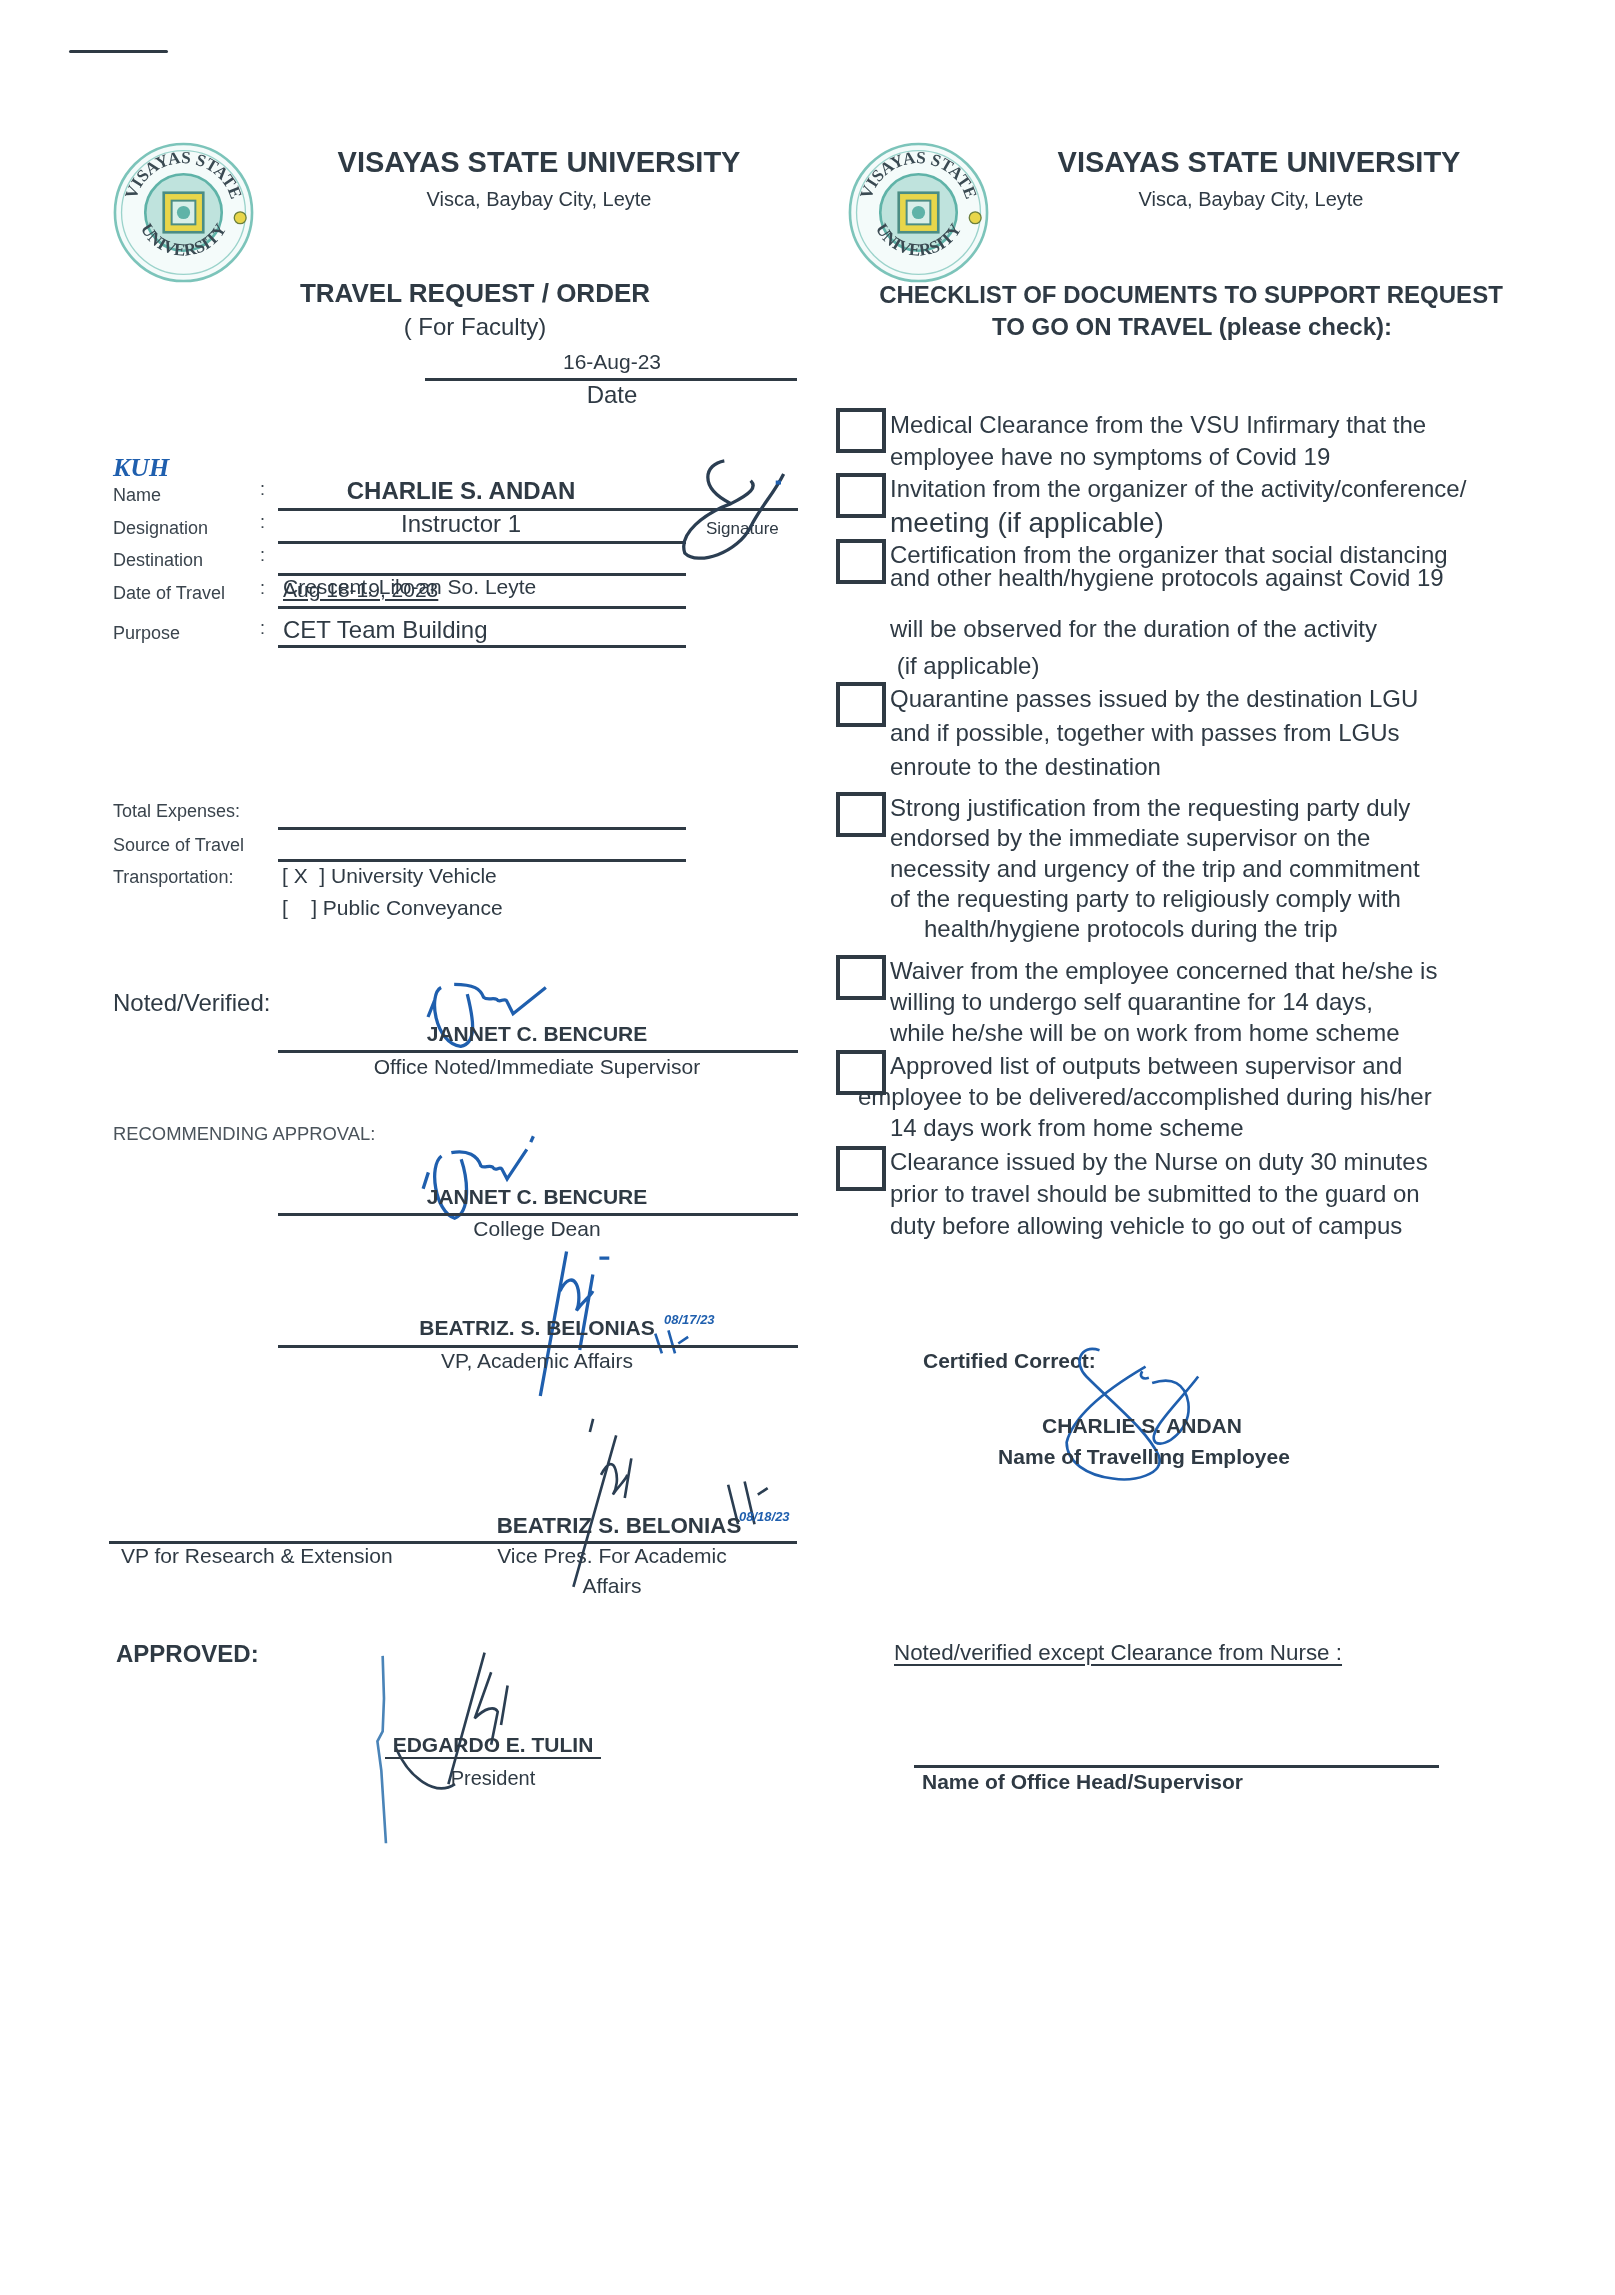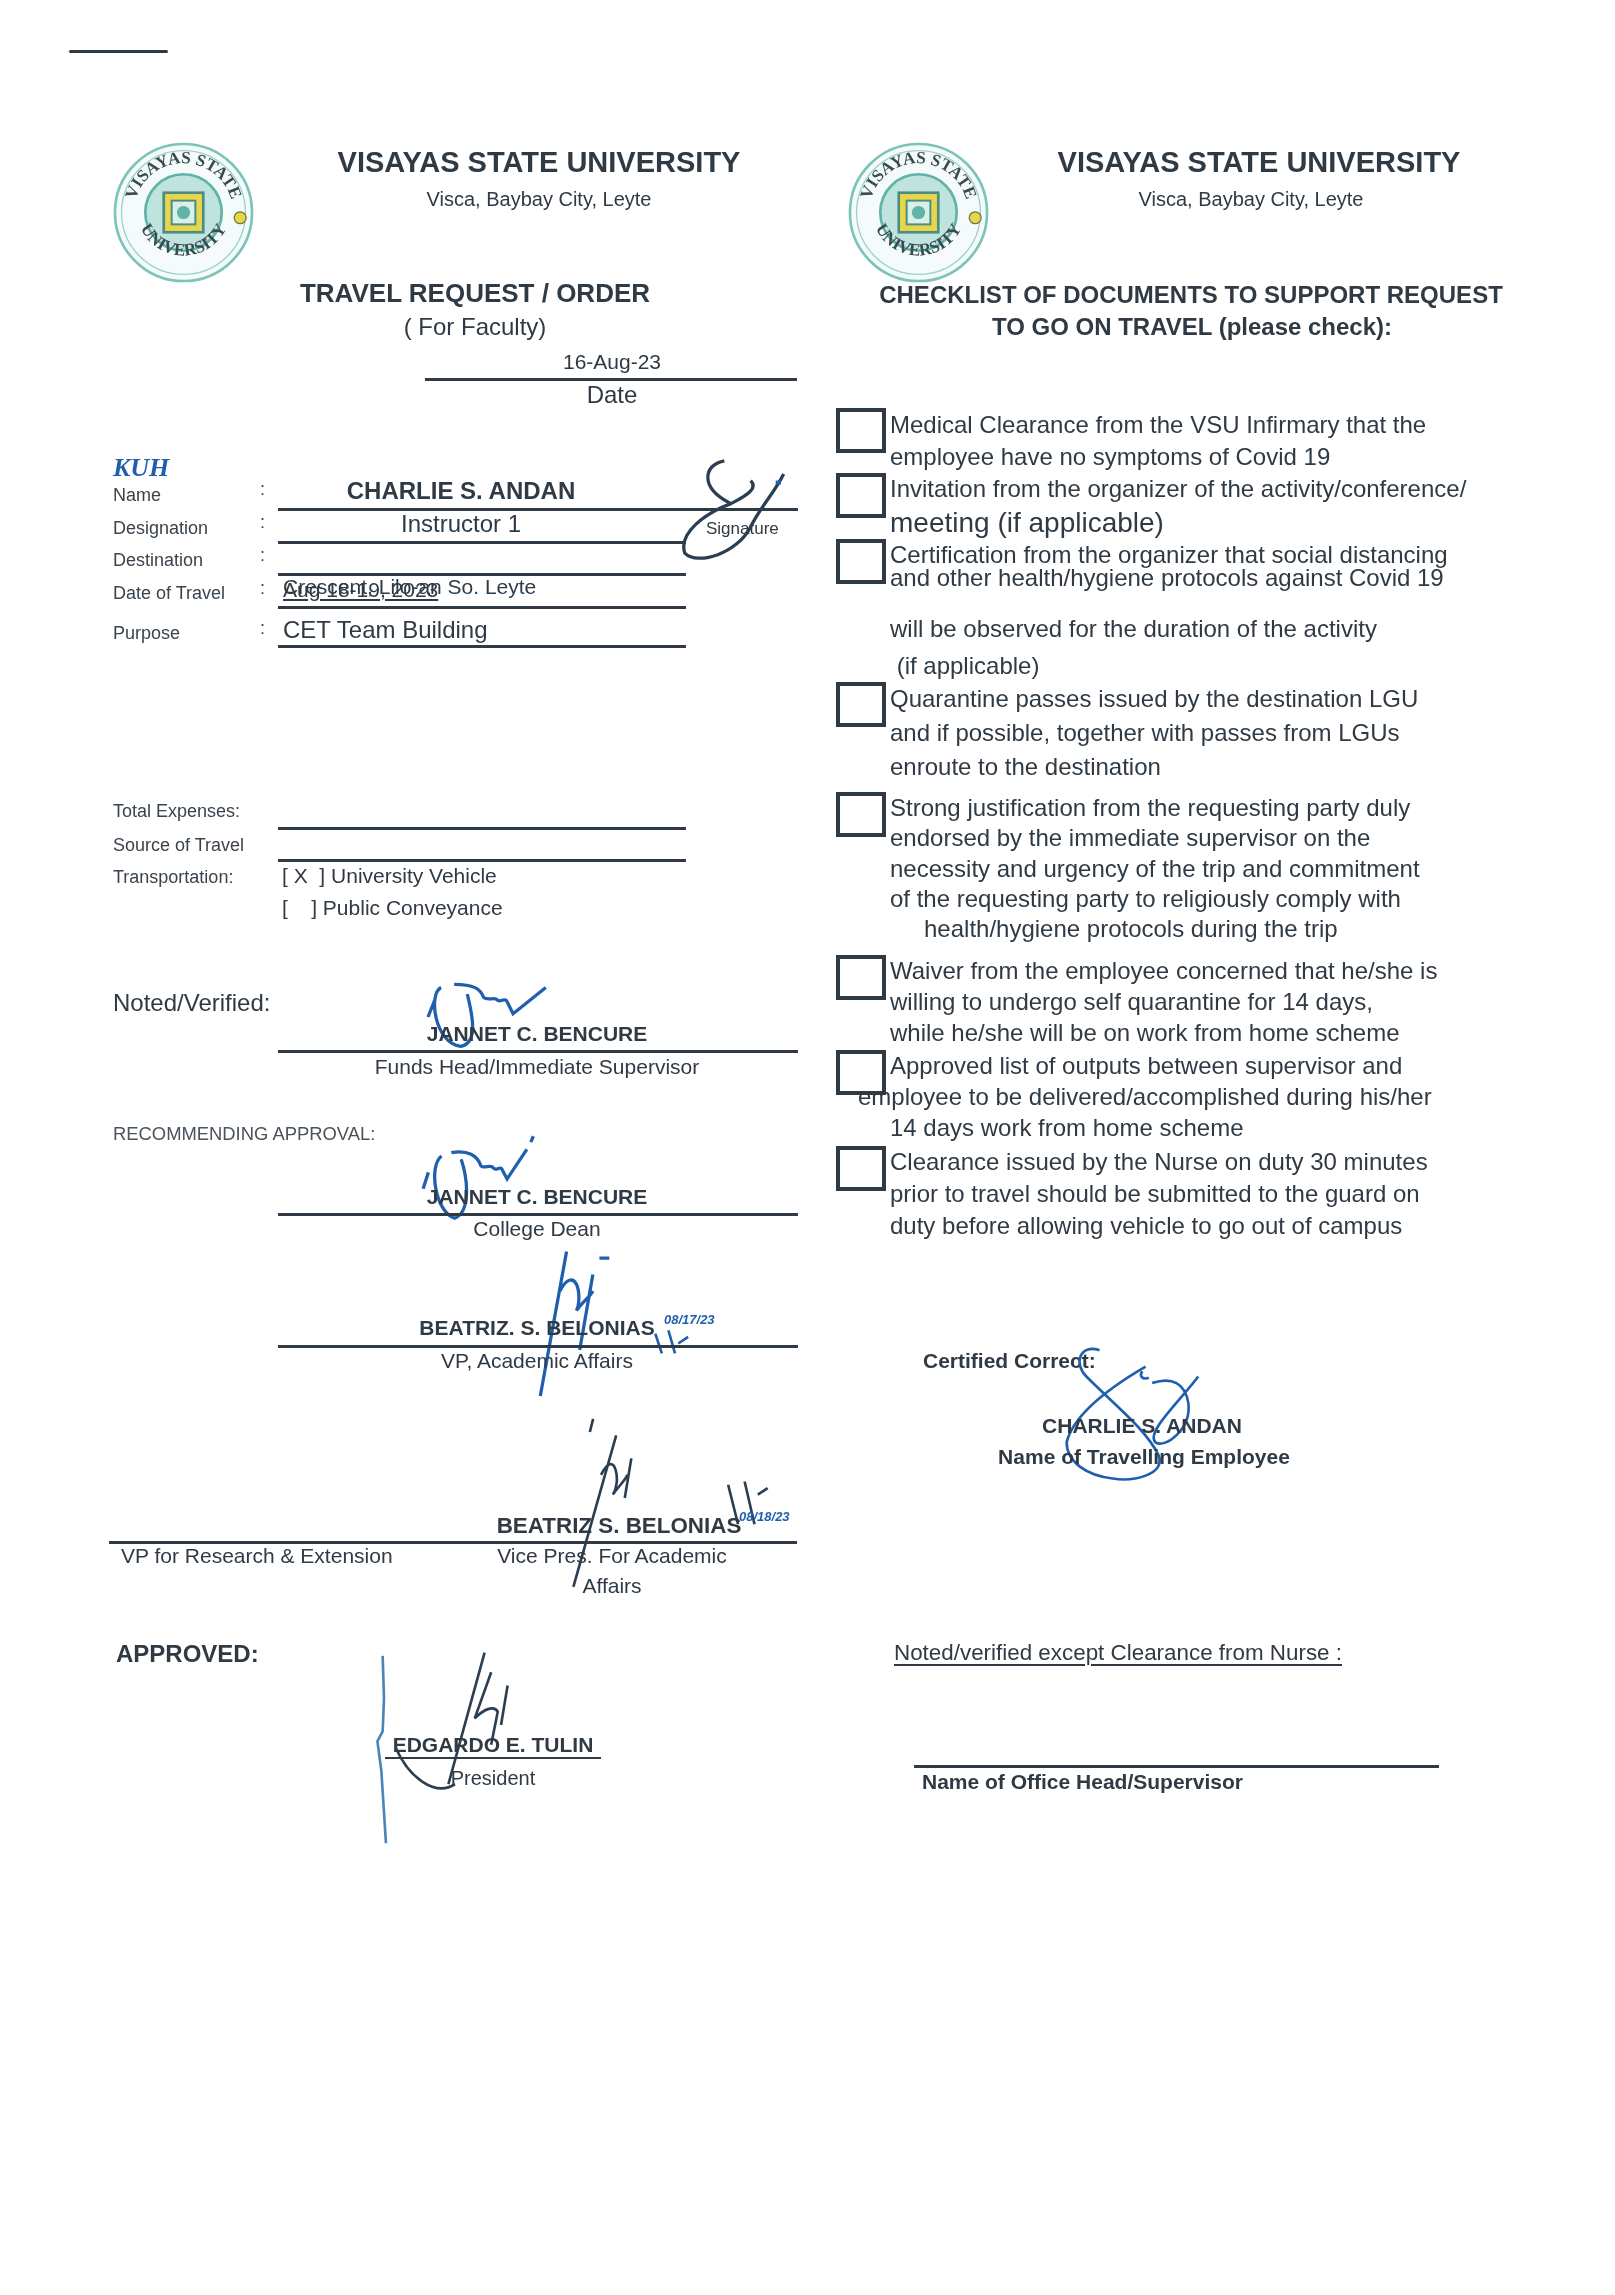--- a/index.html
+++ b/index.html
@@ -100,21 +100,21 @@
   <span style="white-space:pre;">[    ]</span>
   <span>Public Conveyance</span>
 </div>
 
 <div class="abs f36" style="left:113px; top:989px;">Noted/Verified:</div>
 <svg class="sig" style="left:421px; top:981px;" width="158" height="72" viewBox="0 0 240 110">
   <path d="M 20 30 L 10 55 M 30 10 C 10 20, 20 95, 60 100 C 85 95, 80 60, 70 20 M 50 5 C 80 5, 90 12, 95 25 C 100 30, 110 25, 115 28 C 120 35, 125 25, 130 30 L 140 50 L 190 10" fill="none" stroke="#1f5fae" stroke-width="5"></path>
 </svg>
 <div class="abs c b f32" style="left:537px; top:1022px;">JANNET C. BENCURE</div>
 <div class="line" style="left:278px; top:1050px; width:520px;"></div>
-<div class="abs c f32" style="left:537px; top:1055px;">Funds Head/Immediate Supervisor</div>
+<div class="abs c f32" style="left:537px; top:1055px;">Office Noted/Immediate Supervisor</div>
 
 <div class="abs" style="left:113px; top:1123px; font-size:18.4px; color:#4a535b;">RECOMMENDING APPROVAL:</div>
 <svg class="sig" style="left:415px; top:1133px;" width="158" height="105" viewBox="0 0 240 160">
   <path d="M 20 60 L 12 85 M 40 35 C 20 50, 30 120, 60 130 C 85 120, 80 70, 70 40 M 55 30 C 80 25, 95 35, 100 50 C 105 55, 112 48, 118 52 C 122 60, 128 50, 132 55 L 140 70 L 170 25 M 180 5 L 176 14" fill="none" stroke="#1f5fae" stroke-width="5"></path>
 </svg>
 <div class="abs c b f32" style="left:537px; top:1185px;">JANNET C. BENCURE</div>
 <div class="line" style="left:278px; top:1213px; width:520px;"></div>
 <div class="abs c f32" style="left:537px; top:1217px;">College Dean</div>
 
 <svg class="sig" style="left:514px; top:1238px;" width="184" height="165" viewBox="0 0 280 250">

